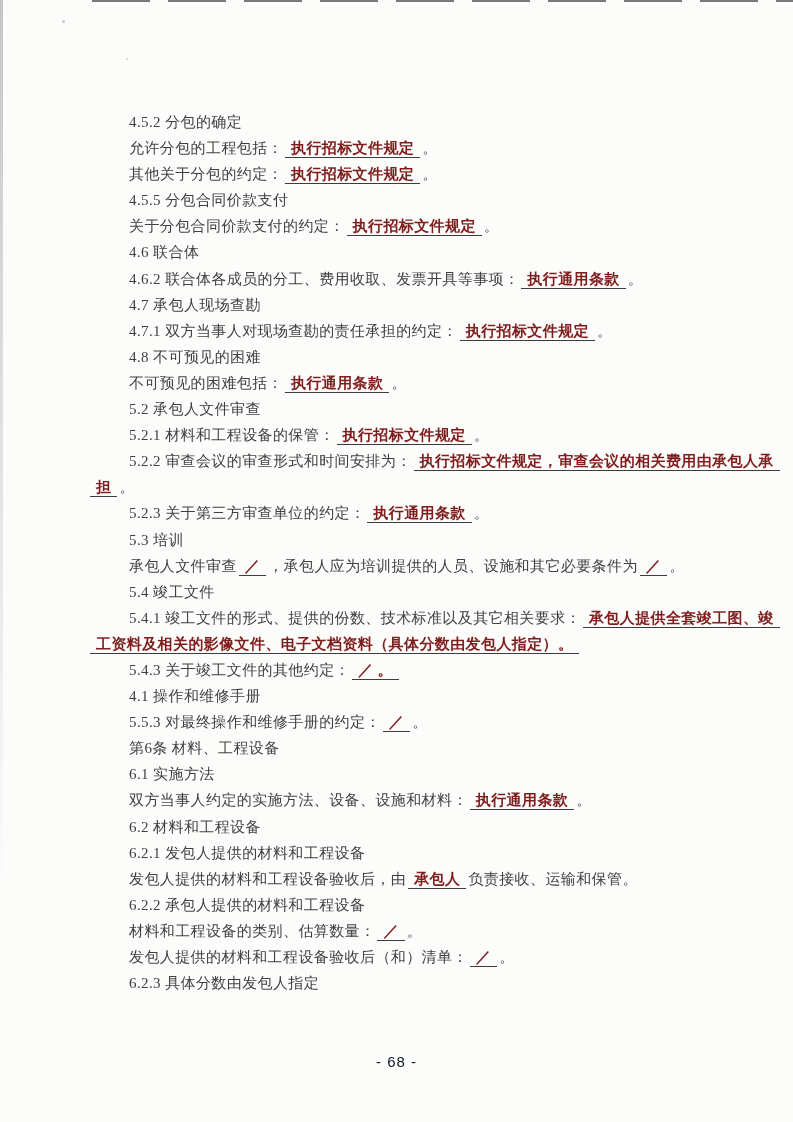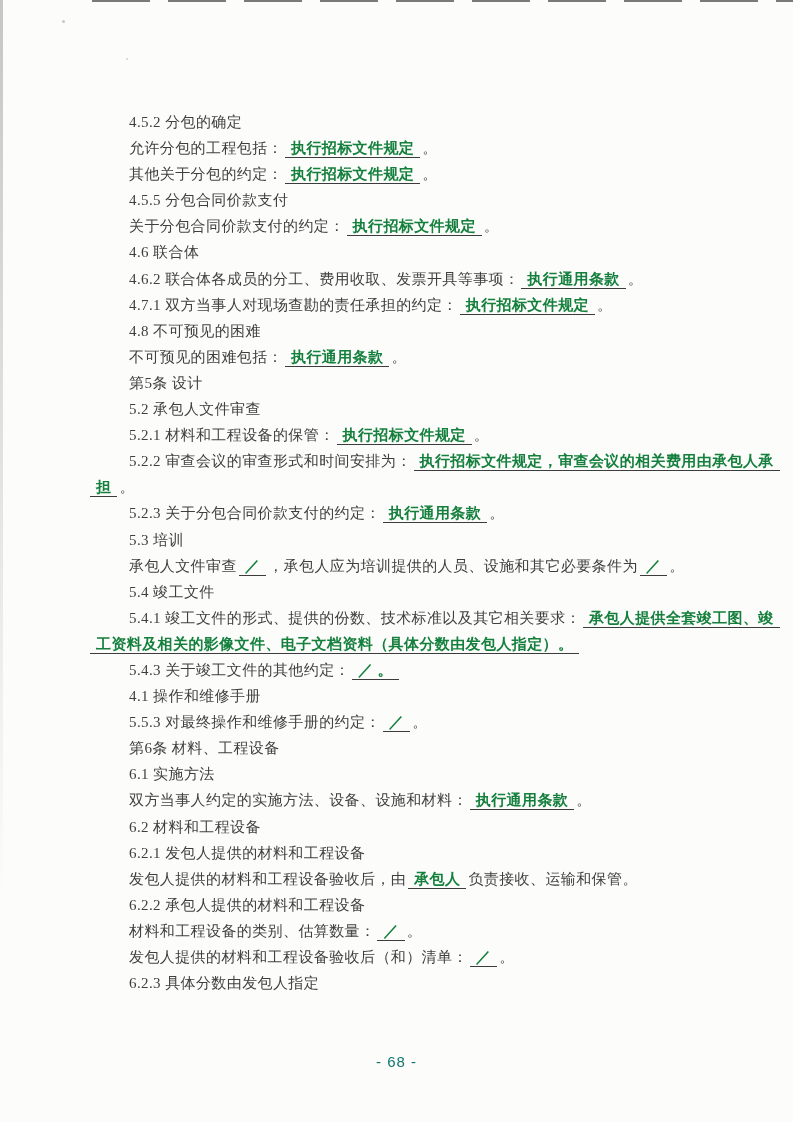--- a/index.html
+++ b/index.html
@@ -44,33 +44,33 @@
   .line {
     line-height: 26.1px;
     height: 26.1px;
     white-space: nowrap;
     letter-spacing: 0.4px;
   }
   .line.indent { padding-left: 41px; }
   .seg.text { color: #3f3f3f; }
   .seg.fill {
     font-weight: bold;
-    color: #15803d;
+    color: #7f1d1d;
     border-bottom: 1.5px solid #3c3c3c;
     padding: 0 6px 1px 6px;
     margin: 0 2px;
   }
   .footer {
     position: absolute;
     top: 1051px;
     left: 0; right: 0;
     text-align: center;
     font-family: "Liberation Sans", "DejaVu Sans", sans-serif;
     font-size: 15px;
-    color: #0f766e;
+    color: #0f172a;
     letter-spacing: 1px;
     line-height: 22px;
   }
 </style>
 </head>
 <body>
 
 <div class="sheet">
   <div class="top-edge"></div>
   <div class="left-edge"></div>
@@ -78,29 +78,29 @@
   <div class="speck s2"></div>
 
   <div class="doc-body">
       <div class="line indent"><span class="seg text">4.5.2 分包的确定</span></div>
       <div class="line indent"><span class="seg text">允许分包的工程包括：</span><span class="seg fill">执行招标文件规定</span><span class="seg text">。</span></div>
       <div class="line indent"><span class="seg text">其他关于分包的约定：</span><span class="seg fill">执行招标文件规定</span><span class="seg text">。</span></div>
       <div class="line indent"><span class="seg text">4.5.5 分包合同价款支付</span></div>
       <div class="line indent"><span class="seg text">关于分包合同价款支付的约定：</span><span class="seg fill">执行招标文件规定</span><span class="seg text">。</span></div>
       <div class="line indent"><span class="seg text">4.6 联合体</span></div>
       <div class="line indent"><span class="seg text">4.6.2 联合体各成员的分工、费用收取、发票开具等事项：</span><span class="seg fill">执行通用条款</span><span class="seg text">。</span></div>
+      <div class="line indent"><span class="seg text">4.7 承包人现场查勘</span></div>
       <div class="line indent"><span class="seg text">4.7.1 双方当事人对现场查勘的责任承担的约定：</span><span class="seg fill">执行招标文件规定</span><span class="seg text">。</span></div>
       <div class="line indent"><span class="seg text">4.8 不可预见的困难</span></div>
       <div class="line indent"><span class="seg text">不可预见的困难包括：</span><span class="seg fill">执行通用条款</span><span class="seg text">。</span></div>
-      <div class="line indent"><span class="seg text">第5条 设计</span></div>
       <div class="line indent"><span class="seg text">5.2 承包人文件审查</span></div>
       <div class="line indent"><span class="seg text">5.2.1 材料和工程设备的保管：</span><span class="seg fill">执行招标文件规定</span><span class="seg text">。</span></div>
       <div class="line indent"><span class="seg text">5.2.2 审查会议的审查形式和时间安排为：</span><span class="seg fill">执行招标文件规定，审查会议的相关费用由承包人承</span></div>
       <div class="line"><span class="seg fill">担</span><span class="seg text">。</span></div>
-      <div class="line indent"><span class="seg text">5.2.3 关于分包合同价款支付的约定：</span><span class="seg fill">执行通用条款</span><span class="seg text">。</span></div>
+      <div class="line indent"><span class="seg text">5.2.3 关于第三方审查单位的约定：</span><span class="seg fill">执行通用条款</span><span class="seg text">。</span></div>
       <div class="line indent"><span class="seg text">5.3 培训</span></div>
       <div class="line indent"><span class="seg text">承包人文件审查</span><span class="seg fill">／</span><span class="seg text">，承包人应为培训提供的人员、设施和其它必要条件为</span><span class="seg fill">／</span><span class="seg text">。</span></div>
       <div class="line indent"><span class="seg text">5.4 竣工文件</span></div>
       <div class="line indent"><span class="seg text">5.4.1 竣工文件的形式、提供的份数、技术标准以及其它相关要求：</span><span class="seg fill">承包人提供全套竣工图、竣</span></div>
       <div class="line"><span class="seg fill">工资料及相关的影像文件、电子文档资料（具体分数由发包人指定）。</span></div>
       <div class="line indent"><span class="seg text">5.4.3 关于竣工文件的其他约定：</span><span class="seg fill">／ 。</span></div>
       <div class="line indent"><span class="seg text">4.1 操作和维修手册</span></div>
       <div class="line indent"><span class="seg text">5.5.3 对最终操作和维修手册的约定：</span><span class="seg fill">／</span><span class="seg text">。</span></div>
       <div class="line indent"><span class="seg text">第6条 材料、工程设备</span></div>
       <div class="line indent"><span class="seg text">6.1 实施方法</span></div>

